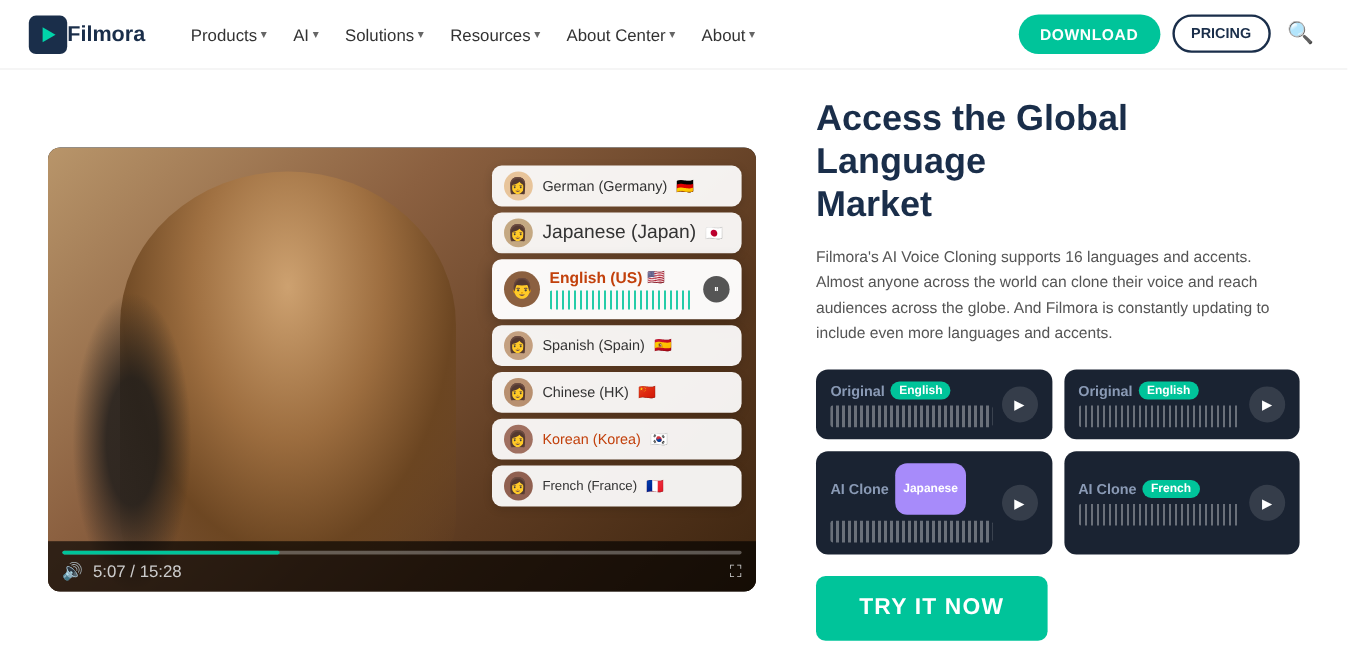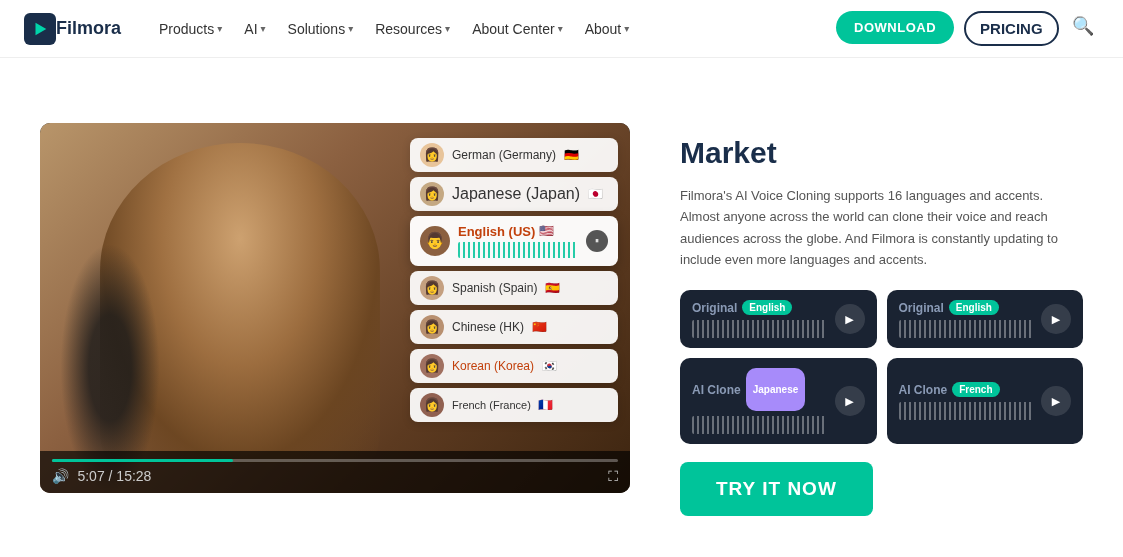--- a/index.html
+++ b/index.html
@@ -40,21 +40,21 @@
       <span style="font-size:10px; color:#666;">▾</span>
     </div>
     <div style="display:flex; align-items:center; gap:3px; padding:6px 10px; font-size:14px; color:#333; cursor:pointer; border-radius:4px;">
       <span>About</span>
       <span style="font-size:10px; color:#666;">▾</span>
     </div>
   </div>
 
   <div style="display:flex; align-items:flex-start; gap:10px;">
     <button style="background:#00c49a; color:#fff; border:none; padding:9px 18px; border-radius:20px; font-size:13px; font-weight:700; cursor:pointer; letter-spacing:0.5px;">DOWNLOAD</button>
-    <button style="background:#fff; color:#1a2e4a; border:2px solid #1a2e4a; padding:7px 14px; border-radius:20px; font-size:15px; font-weight:600; cursor:pointer;">PRICING</button>
+    <button style="background:#fff; color:#1a2e4a; border:2px solid #1a2e4a; padding:7px 14px; border-radius:20px; font-size:12px; font-weight:600; cursor:pointer;">PRICING</button>
     <button style="background:none; border:none; cursor:pointer; font-size:18px; color:#333; padding:4px;">
       <span>🔍</span>
     </button>
   </div>
 </nav>
 
 <div style="display:flex; align-items:center; padding:24px 40px; gap:50px; height:499px;">
 
   <div style="flex:0 0 590px; position:relative;">
     <div style="width:590px; height:370px; background:#1a1a1a; border-radius:10px; overflow:hidden; position:relative;">
@@ -146,21 +146,21 @@
             <span style="font-size:14px; color:#ccc;">5:07 / 15:28</span>
           </div>
           <span style="color:#ccc; font-size:14px; cursor:pointer;">⛶</span>
         </div>
       </div>
     </div>
   </div>
 
   <div style="flex:1; max-width:420px;">
     <h1 style="font-size:30px; font-weight:800; color:#1a2e4a; line-height:1.2; margin-bottom:14px;">
-      <br>
+      <span>Access the Global Language</span><br>
       <span>Market</span>
     </h1>
     <p style="font-size:13px; color:#555; line-height:1.65; margin-bottom:20px; max-width:400px;">Filmora's AI Voice Cloning supports 16 languages and accents. Almost anyone across the world can clone their voice and reach audiences across the globe. And Filmora is constantly updating to include even more languages and accents.</p>
 
     
     <div style="display:grid; grid-template-columns:1fr 1fr; gap:10px; margin-bottom:18px;">
 
       <div style="background:#1a2332; border-radius:10px; padding:10px 12px; display:flex; align-items:center; gap:8px;">
         <div style="flex:1;">
           <div style="display:flex; align-items:center; gap:5px; margin-bottom:5px;">

